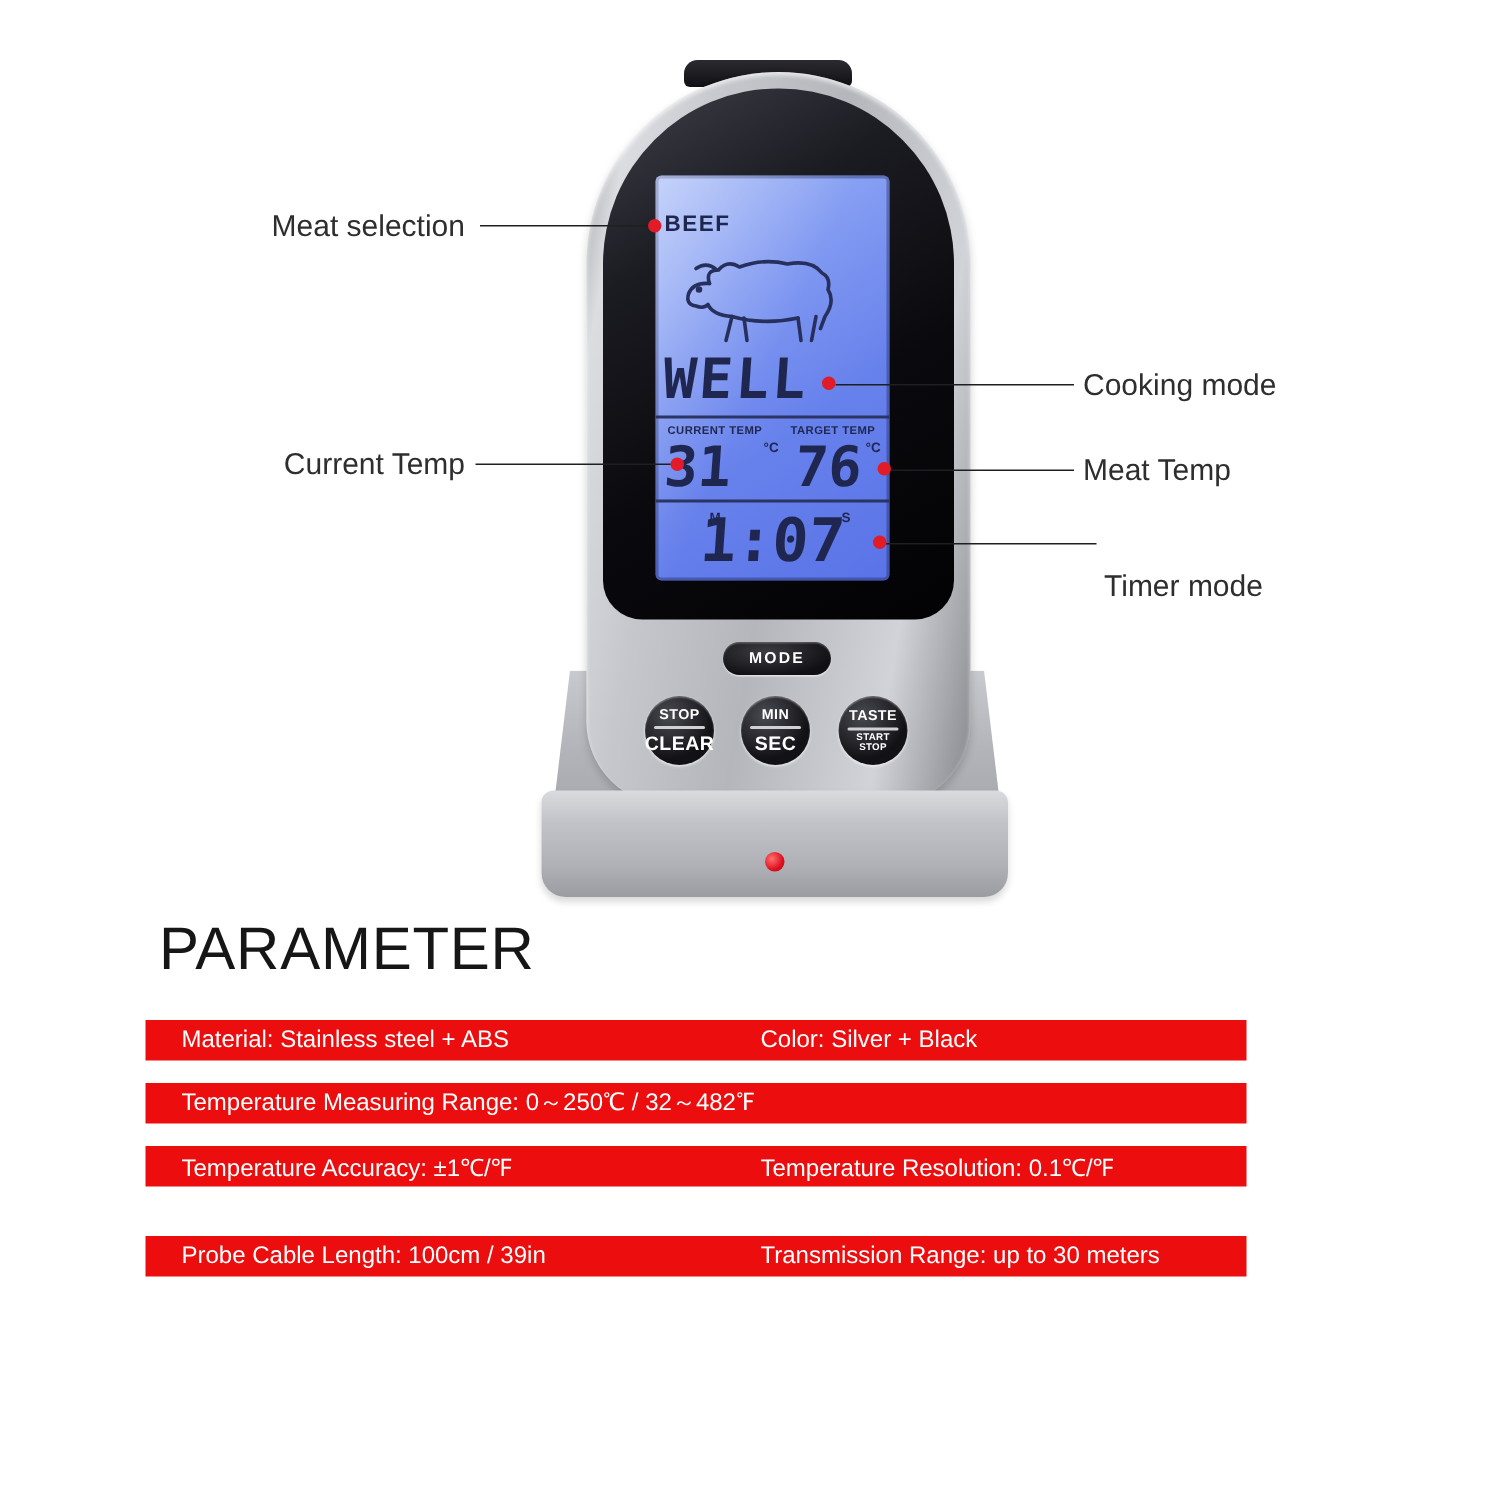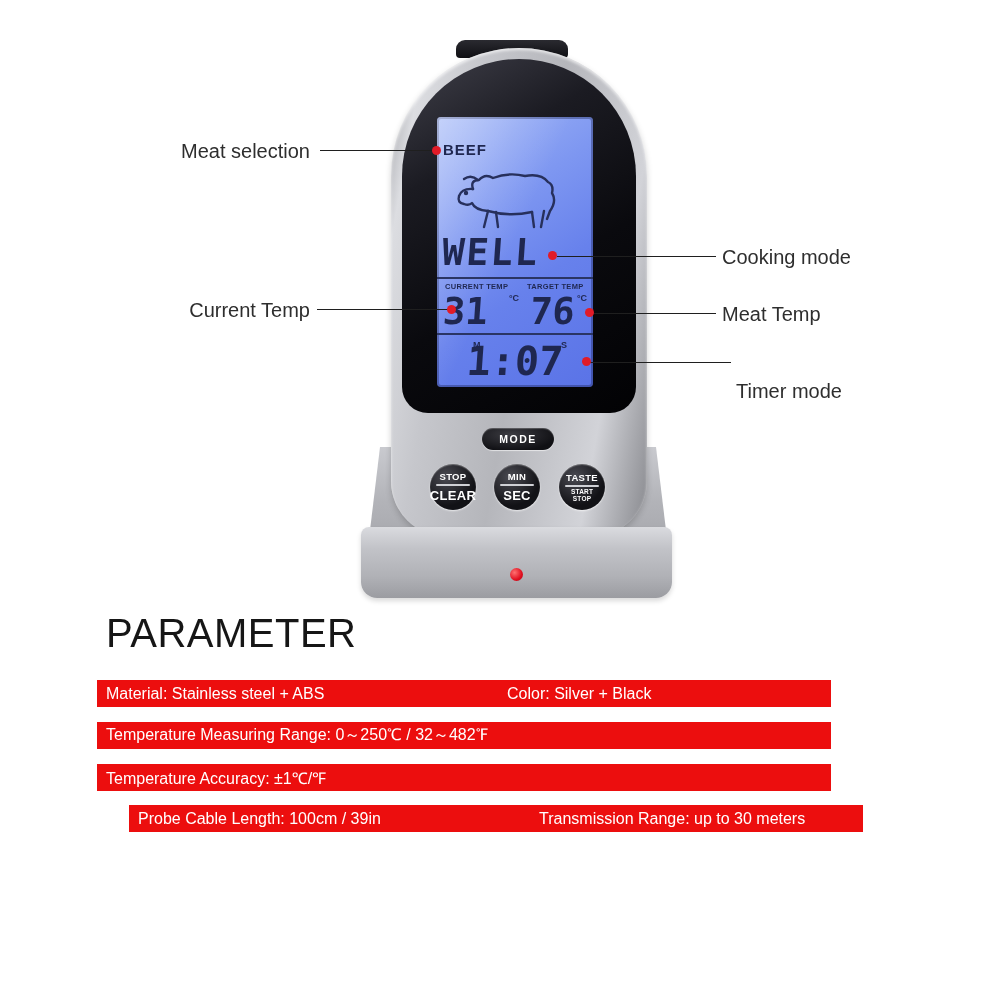--- a/index.html
+++ b/index.html
@@ -82,27 +82,27 @@
   .t-meat { right:690px; top:140px; }
   .t-cur  { right:690px; top:299px; }
   .t-cook { left:722px; top:246px; }
   .t-alarm{ left:722px; top:303px; }
   .t-timer{ left:736px; top:352px;margin-top:28px; }
 
   
   .param-heading { position:absolute; left:106px; top:611px; font-size:40px; color:#161616; letter-spacing:.5px; }
   .prow { position:absolute; left:97px; width:734px; height:27px; background:#ec0e0e;
           display:flex; align-items:center; color:#ffffff; font-size:16px; z-index:5; }
-  .prow .c1 { padding-left:9px; width:410px; }
+  .prow .c1 { padding-left:24px; width:410px; }
   .prow.single .c1 { width:auto; }
   .prow .c2 { flex:1; }
   .prow.centered { justify-content:center; }
   .prow.centered .c1 { padding-left:0; width:auto; }
   .r1 { top:680px; } .r2 { top:722px; } .r3 { top:764px; }
-  .r4 { top:805px;margin-left:32px; } .r5 { top:846px; } .r6 { top:887px; }
+  .r4 { top:824px; } .r5 { top:846px; } .r6 { top:887px; }
 </style>
 </head>
 <body>
 
 <div class="canvas">
 
   <div class="clip"></div>
   <div class="base-back"></div>
   <div class="body"></div>
   <div class="bezel"></div>
@@ -180,19 +180,20 @@
 
   <div class="prow r1">
     <span class="c1">Material: Stainless steel + ABS</span>
     <span class="c2">Color: Silver + Black</span>
   </div>
   <div class="prow r2 single">
     <span class="c1">Temperature Measuring Range: 0～250℃ / 32～482℉</span>
   </div>
   <div class="prow r3">
     <span class="c1">Temperature Accuracy: ±1℃/℉</span>
+    <span class="c2">Temperature Resolution: 0.1℃/℉</span>
   </div>
   <div class="prow r4">
     <span class="c1">Probe Cable Length: 100cm / 39in</span>
     <span class="c2">Transmission Range: up to 30 meters</span>
   </div>
 
 </div>
 
 </body></html>

